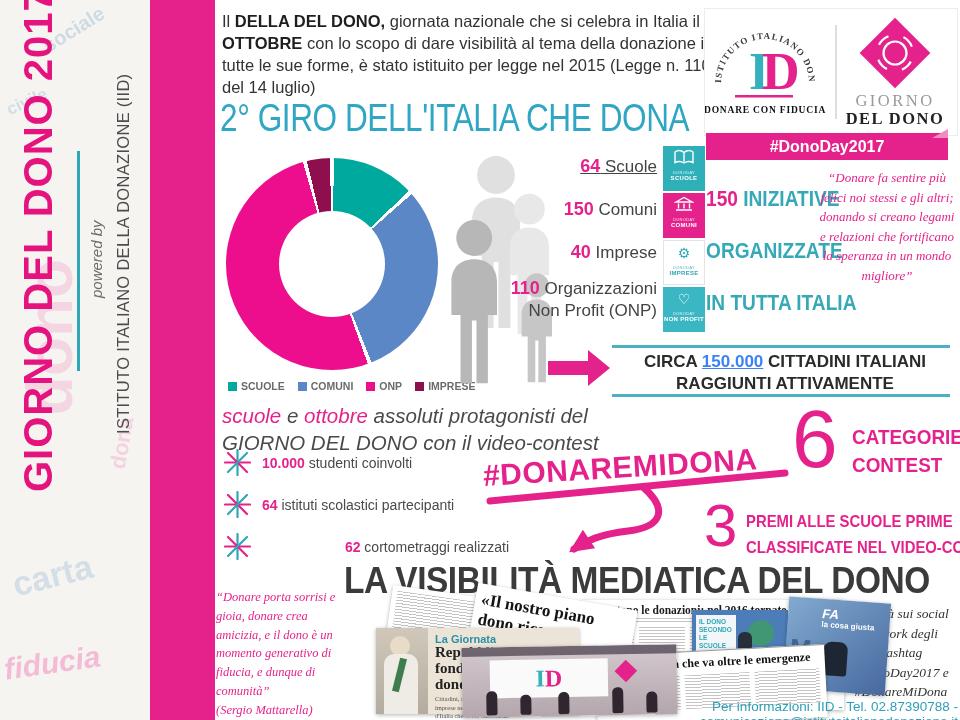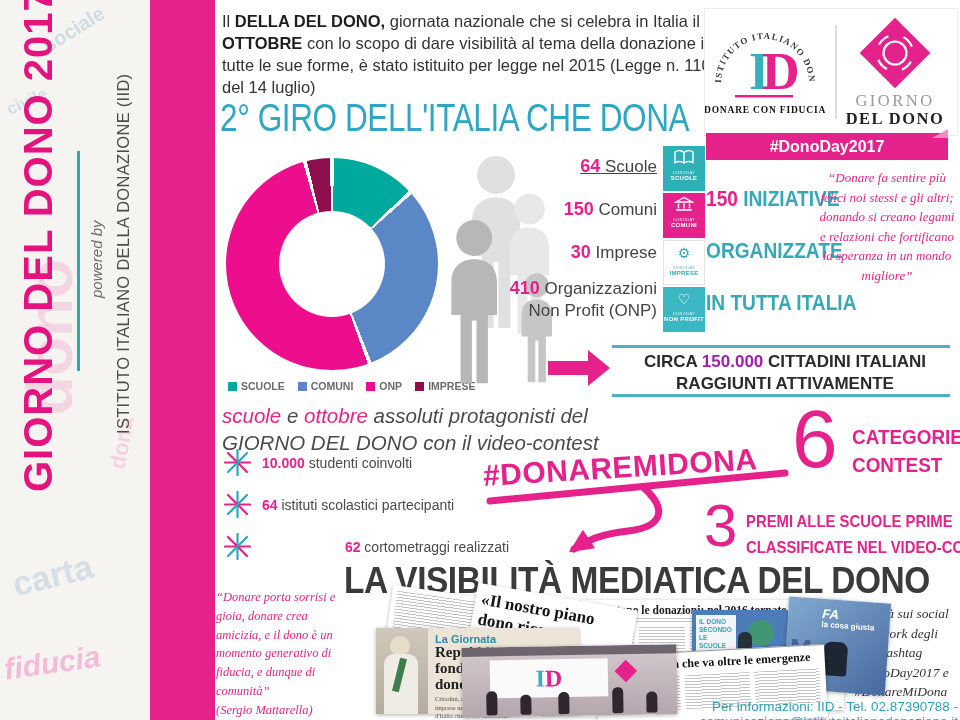--- a/index.html
+++ b/index.html
@@ -61,21 +61,21 @@
   .iniz{left:706px;top:173px;width:150px;color:#36a9b6;font-weight:bold;font-size:22.5px;
         line-height:52px;transform:scaleX(.85);transform-origin:0 0;white-space:nowrap;}
   .iniz .n{color:#e5228b;}
   .papa{left:816px;top:168px;width:142px;text-align:center;color:#e5228b;
         font-family:"Liberation Serif",serif;font-style:italic;font-size:13px;line-height:1.5;}
 
   .tealline{height:3px;background:#4db1c2;}
   .tl1{left:612px;top:345px;width:338px;} .tl2{left:612px;top:394px;width:338px;}
   .circa{left:618px;top:351px;width:334px;text-align:center;font-weight:bold;font-size:17px;
          line-height:22px;color:#2b2b2b;}
-  .circa b{color:#a21caf;}
+  .circa b{color:#3b82f6;text-decoration:underline;}
 
   
   .prota{left:222px;top:402px;font-style:italic;font-size:20.5px;line-height:27px;color:#4a4a4a;}
   .prota .pk{color:#e5228b;}
   .brow{left:262px;width:330px;font-size:14px;color:#4a4a4a;}
   .br1{top:455px;} .br2{top:497px;} .br3{top:539px;text-align:center;}
   .brow b{color:#e5228b;}
   .bstar{left:224px;width:27px;height:27px;}
   .bs1{top:449px;} .bs2{top:491px;} .bs3{top:533px;}
 
@@ -184,22 +184,22 @@
       <path id="person-shape" d="M12,7 m-6.3,0 a6.3,6.3 0 1,0 12.6,0 a6.3,6.3 0 1,0 -12.6,0 M12,14.5 c-5,0 -8,3 -8,8 v11.5 h3.2 v24 h4 v-22 h1.6 v22 h4 v-24 h3.2 V22.5 c0,-5 -3,-8 -8,-8 z"></path>
     </defs>
     <use href="#person-shape" transform="translate(22,6) scale(3.0)" fill="#e0e0e0"></use>
     <use href="#person-shape" transform="translate(62,44) scale(2.45)" fill="#e8e8e8"></use>
     <use href="#person-shape" transform="translate(2,70) scale(2.85)" fill="#b7b7b7"></use>
     <use href="#person-shape" transform="translate(76,124) scale(1.9)" fill="#c6c6c6"></use>
   </svg>
 
   <div class="abs stat st1"><b>64</b> <span>Scuole</span></div>
   <div class="abs stat st2"><b>150</b> <span>Comuni</span></div>
-  <div class="abs stat st3"><b>30</b> <span>Imprese</span></div>
-  <div class="abs stat st4"><b>410</b> <span>Organizzazioni</span><br><span>Non Profit (ONP)</span></div>
+  <div class="abs stat st3"><b>40</b> <span>Imprese</span></div>
+  <div class="abs stat st4"><b>110</b> <span>Organizzazioni</span><br><span>Non Profit (ONP)</span></div>
 
   <div class="abs badge b1">
     <div class="bico">
       <svg width="22" height="16" viewBox="0 0 22 16">
           <path d="M2,3 C5,1 8,1 11,3.5 C14,1 17,1 20,3 V13.5 C17,12 14,12 11,14 C8,12 5,12 2,13.5 Z M11,3.5 V14" stroke="#fff" fill="none" stroke-width="1.4"></path>
         </svg>
     </div>
     <div class="btag">DONODAY</div>
     <div class="blabel">SCUOLE</div>
   </div>

